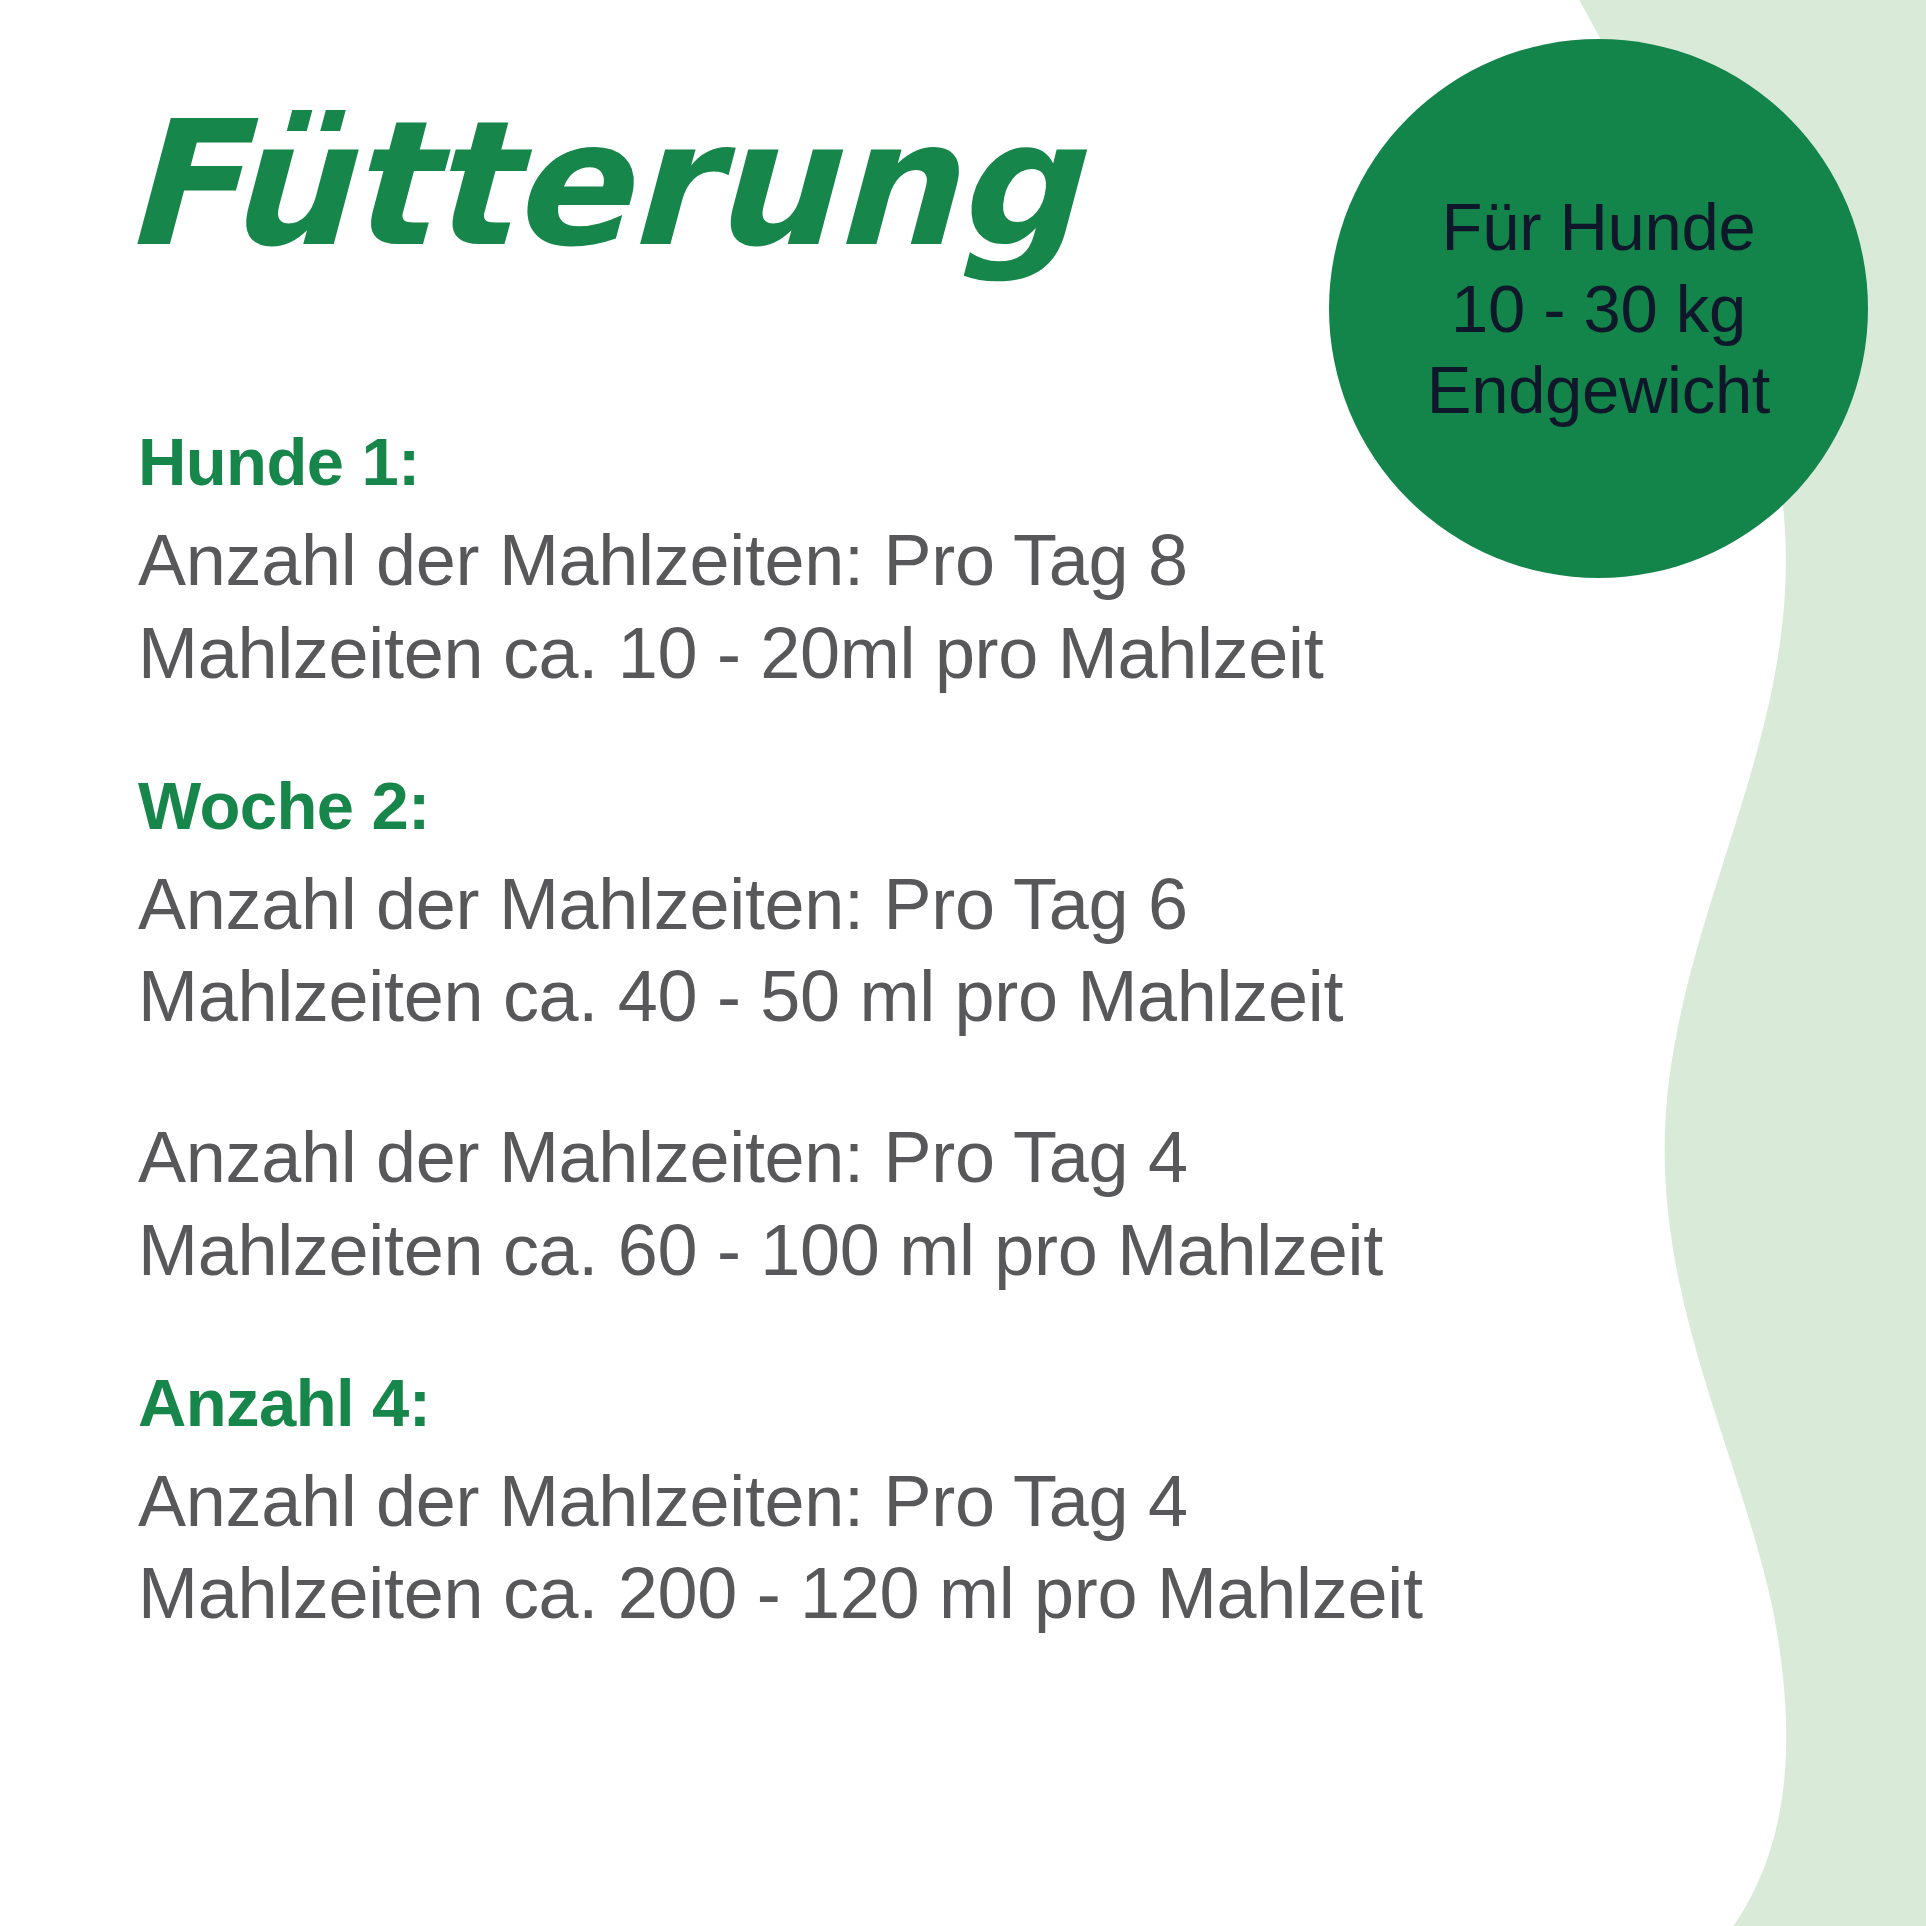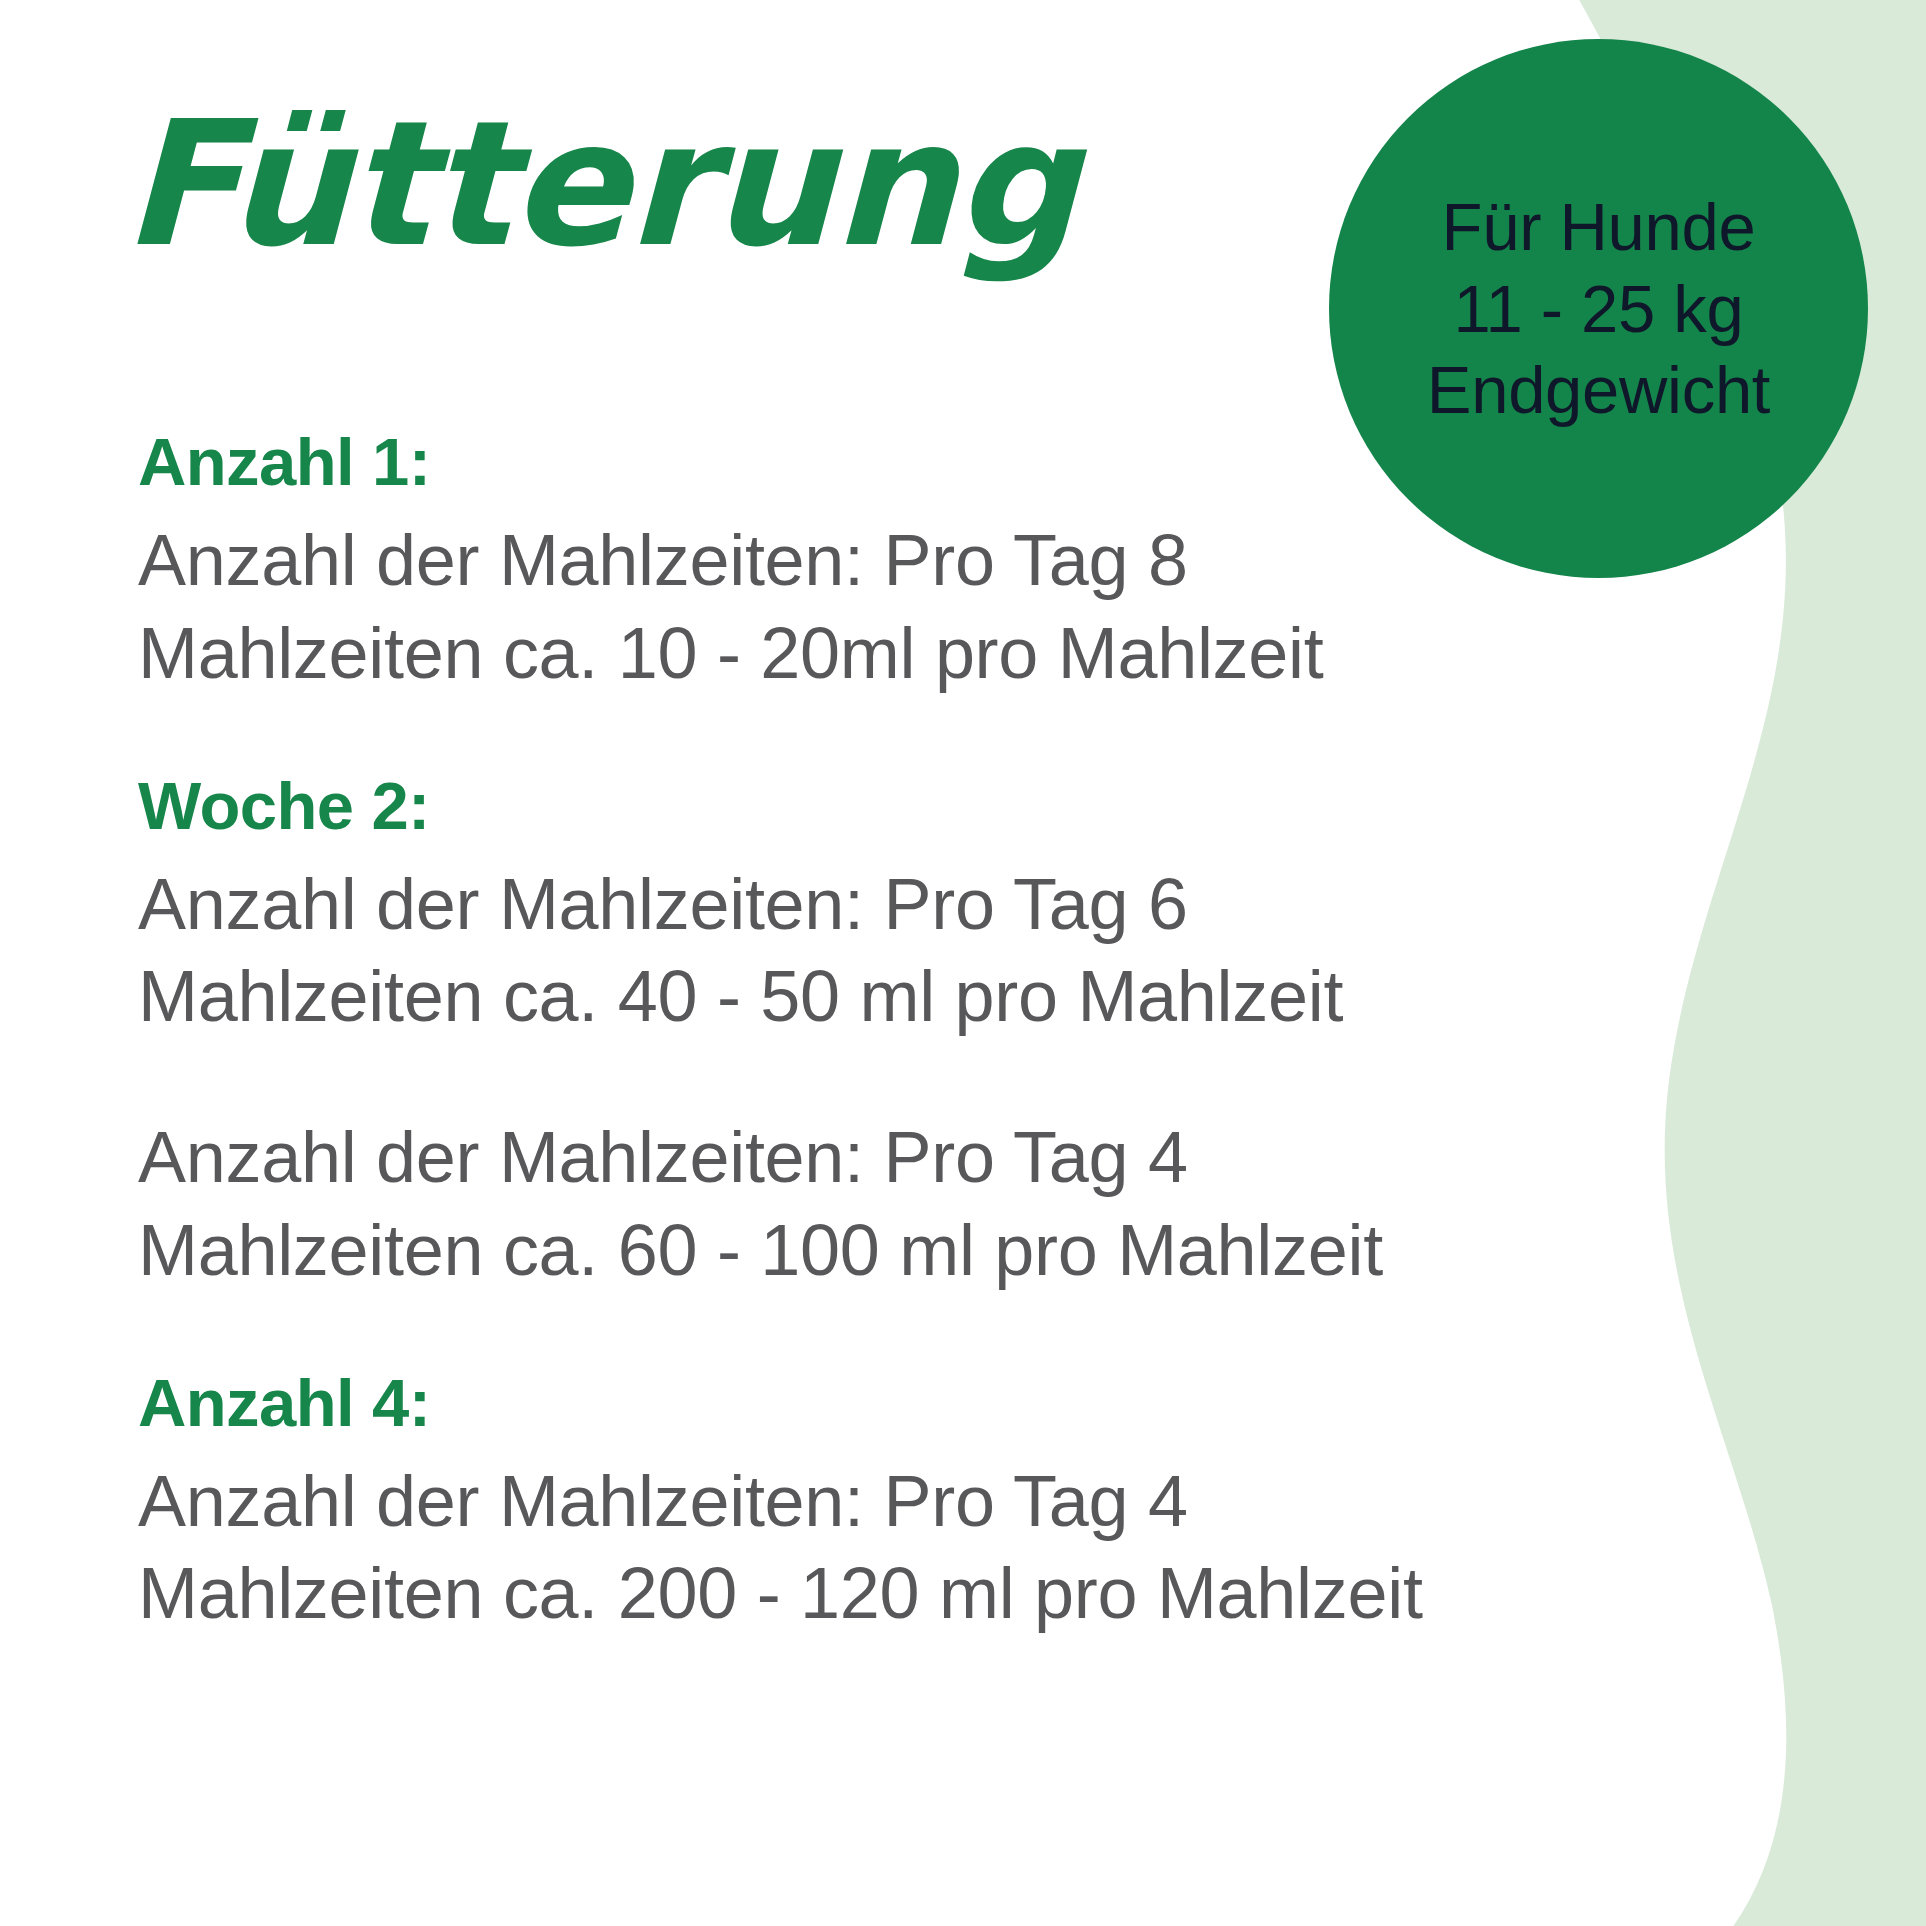--- a/index.html
+++ b/index.html
@@ -104,28 +104,28 @@
 <div class="poster">
 
   <svg class="wave-bg" viewBox="0 0 1000 3000" preserveAspectRatio="none" xmlns="http://www.w3.org/2000/svg">
     <path d="M1000,0 L460,0 C600,260 760,520 780,820 C800,1130 640,1380 600,1680 C560,1990 700,2230 760,2500 C800,2700 790,2870 700,3000 L1000,3000 Z" fill="#d9ead9"></path>
   </svg>
 
   <div class="heading">Fütterung</div>
 
   <div class="badge">
     <div class="badge-line">Für Hunde</div>
-    <div class="badge-line">11 - 25 kg</div>
+    <div class="badge-line">10 - 30 kg</div>
     <div class="badge-line">Endgewicht</div>
   </div>
 
   <div class="list">
 
     <div class="block">
-      <div class="block-title">Anzahl 1:</div>
+      <div class="block-title">Hunde 1:</div>
       <div class="block-line">Anzahl der Mahlzeiten: Pro Tag 8</div>
       <div class="block-line">Mahlzeiten ca. 10 - 20ml pro Mahlzeit</div>
     </div>
 
     <div class="block">
       <div class="block-title">Woche 2:</div>
       <div class="block-line">Anzahl der Mahlzeiten: Pro Tag 6</div>
       <div class="block-line">Mahlzeiten ca. 40 - 50 ml pro Mahlzeit</div>
     </div>
 

